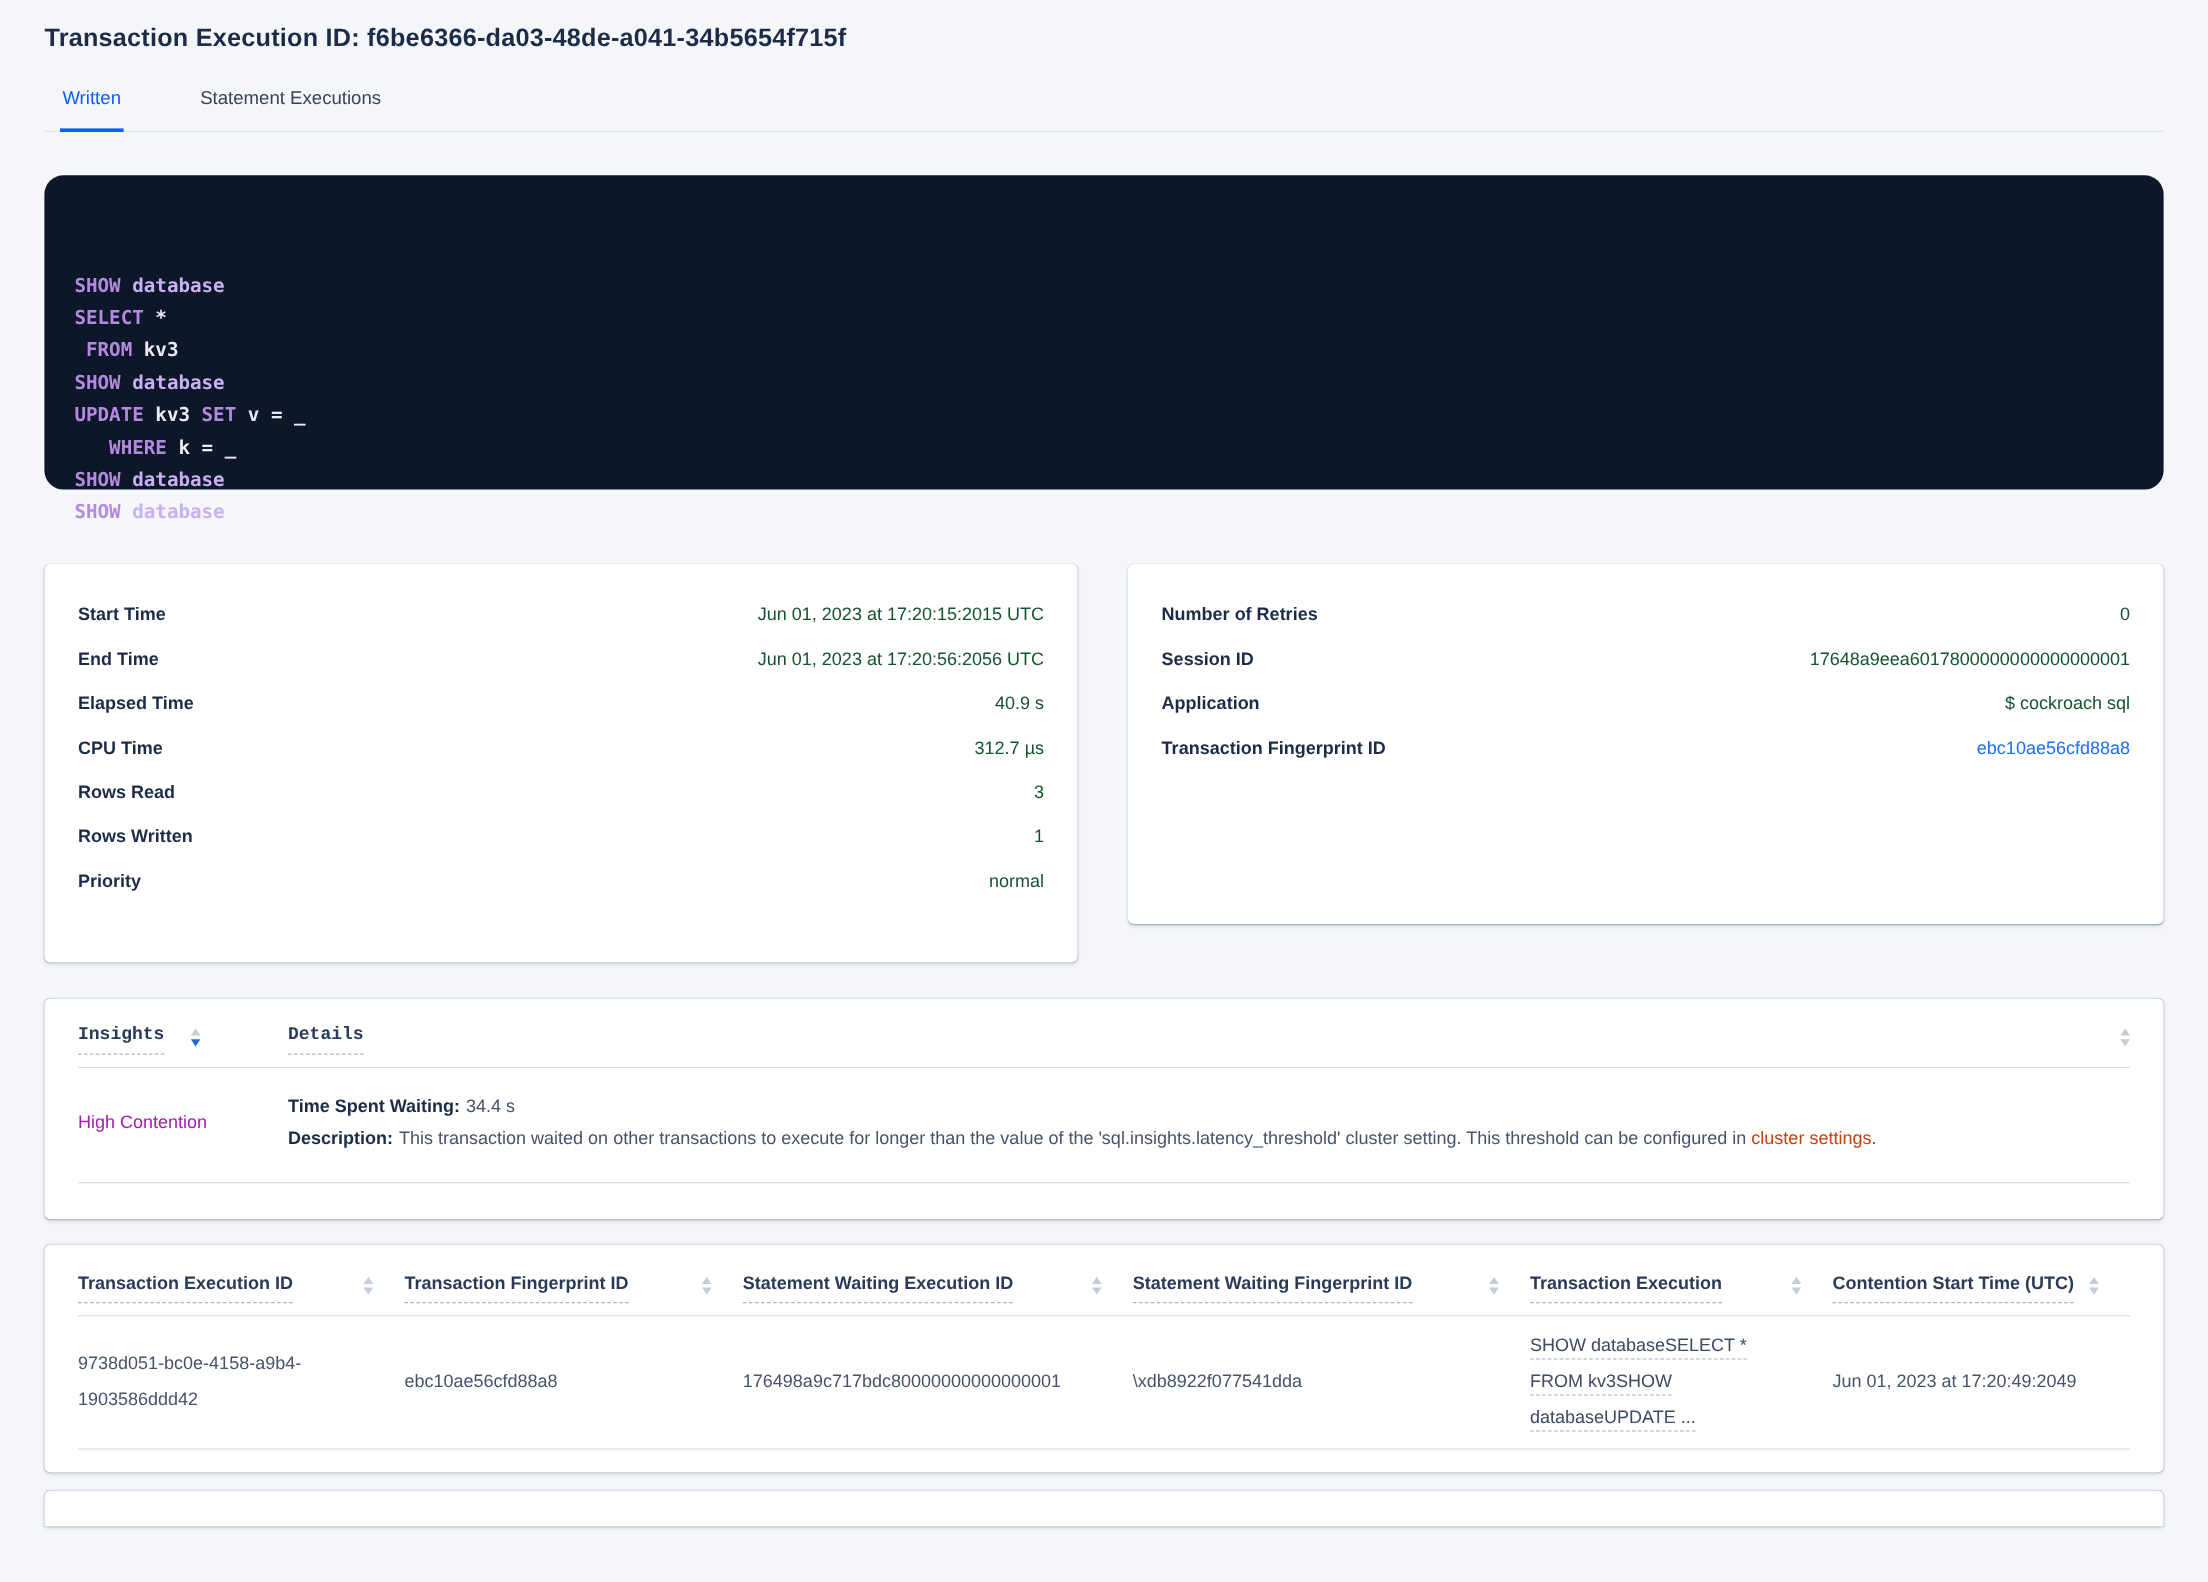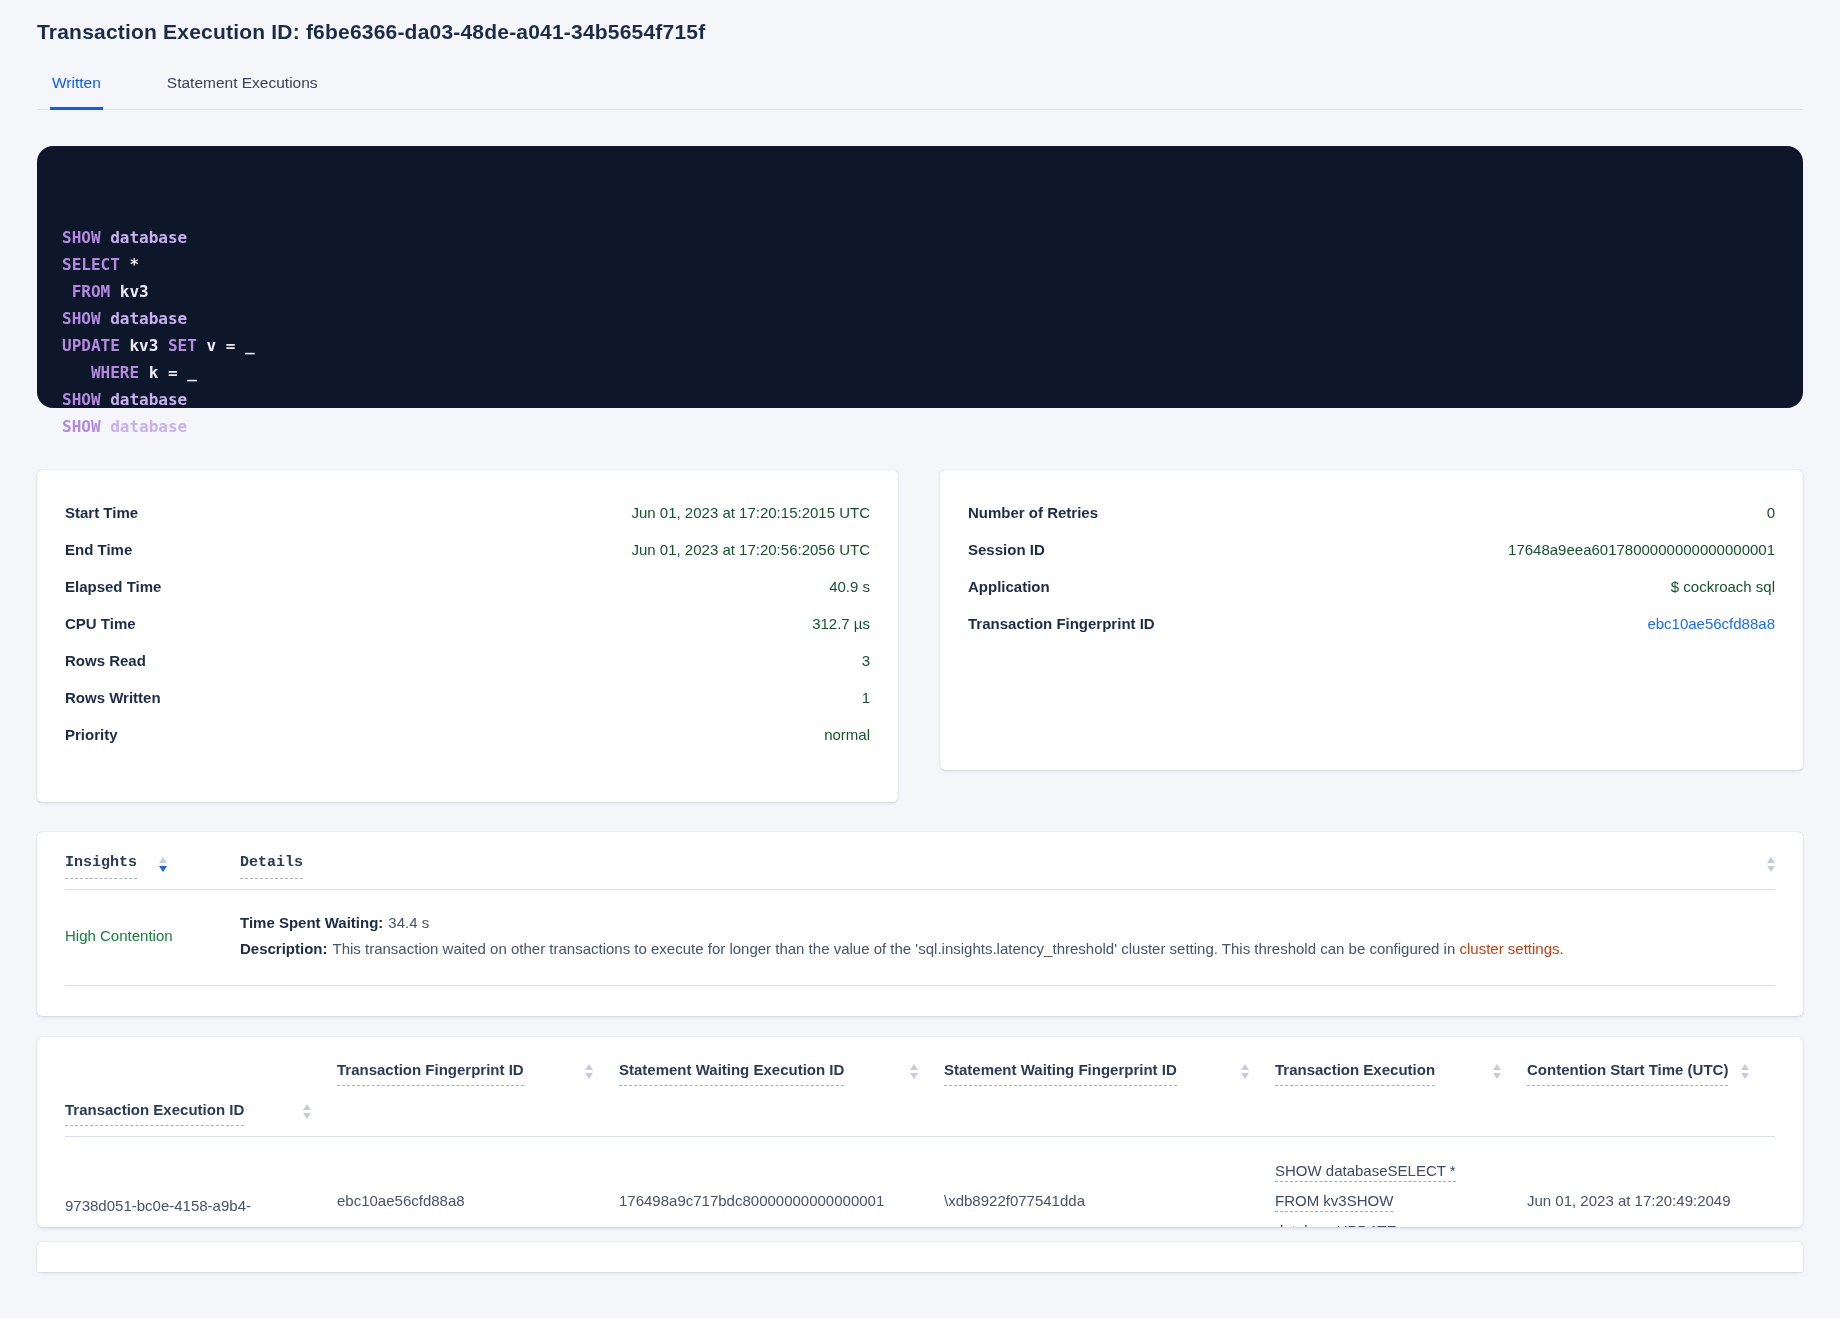--- a/index.html
+++ b/index.html
@@ -52,33 +52,33 @@
   }
   .icol-0 { width:175px; display:flex; align-items:flex-start; }
   .icol-1 { flex:1; display:flex; align-items:flex-start; }
   .sort { display:inline-flex; flex-direction:column; gap:3px; align-items:center; margin-top:3px; cursor:pointer; }
   .sort .up { width:0; height:0; border-left:4.5px solid transparent; border-right:4.5px solid transparent; border-bottom:6px solid #c6cdd8; }
   .sort .dn { width:0; height:0; border-left:4.5px solid transparent; border-right:4.5px solid transparent; border-top:6px solid #c6cdd8; }
   .sort.desc .dn { border-top-color:#1f64e0; }
   .sort-after-label { margin-left:22px; }
   .sort-far-right { margin-left:auto; }
   .ins-row { display:flex; align-items:center; padding:24px 0 28px 0; border-bottom:1px solid #d9dee6; }
-  .insight-badge { width:175px; font-size:15px; color:#15803d; }
+  .insight-badge { width:175px; font-size:15px; color:#a21caf; }
   .ins-details { flex:1; font-size:15px; color:#46536a; }
   .ins-details .bold { font-weight:700; color:#1c2c47; margin-right:5px; }
   .ins-line2 { margin-top:9px; }
   .inline-link { color:#c2410c; cursor:pointer; }
 
   
   .section-heading { margin-top:42px; font-size:17.5px; font-weight:700; color:#1c2c47; }
   .waited-card { margin-top:21px; width:1766px; padding:0 28px; height:190px; overflow:hidden; }
   .w-header { display:flex; align-items:flex-start; padding-top:24px; padding-bottom:10px; border-bottom:1px solid #d9dee6; }
   .th { display:flex; align-items:flex-start; padding-right:26px; }
   .th .sort { margin-left:auto; }
-  .wcol-0 { width:272px;margin-top:40px; } .wcol-1 { width:282px; } .wcol-2 { width:325px; }
+  .wcol-0 { width:272px; } .wcol-1 { width:282px; } .wcol-2 { width:325px; }
   .wcol-3 { width:331px; } .wcol-4 { width:252px; } .wcol-5 { flex:1; }
   .w-row { display:flex; align-items:center; padding:14px 0; border-bottom:1px solid #d9dee6; min-height:106px; }
   .td { font-size:15px; color:#46536a; padding-right:26px; line-height:22px; }
   .td .wrap-narrow { display:block; max-width:195px; line-height:30px; }
   .stmt-link { cursor:pointer; }
   .stmt-line { display:table; color:#3c4a63; border-bottom:1px dashed #9fb0c4; line-height:21px; margin-bottom:8px; white-space:nowrap; }
   .stmt-line:last-child { margin-bottom:0; }
 
   .next-strip { margin-top:15px; width:1766px; height:30px; border-radius:5px 5px 0 0; }
 </style>

